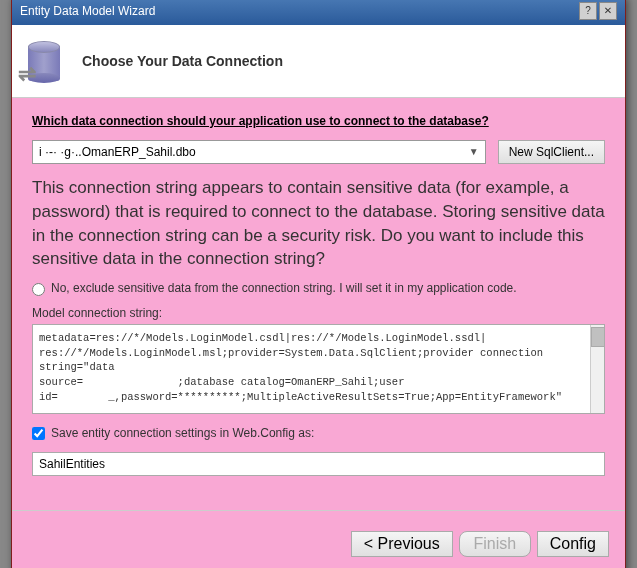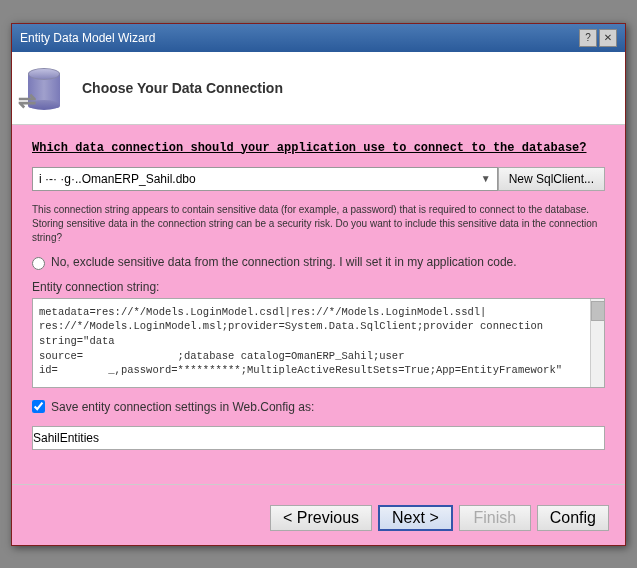--- a/index.html
+++ b/index.html
@@ -65,29 +65,28 @@
       font-weight: bold;
       color: #333;
     }
     .dialog-body {
       padding: 16px 20px;
     }
     .question-label {
       margin-bottom: 12px;
       font-size: 12px;
       color: #000;
-      font-family: Liberation Mono, monospace;
     }
     .question-label u {
       font-weight: bold;
     }
     .connection-row {
       display: flex;
       align-items: center;
-      gap: 0;
+      gap: 12px;
       margin-bottom: 12px;
     }
     .connection-select {
       flex: 1;
       height: 24px;
       border: 1px solid #999;
       background: white;
       padding: 2px 6px;
       font-size: 12px;
       display: flex;
@@ -102,21 +101,21 @@
     .new-connection-btn {
       height: 24px;
       padding: 0 10px;
       background: linear-gradient(to bottom, #f5f5f5, #e0e0e0);
       border: 1px solid #aaa;
       font-size: 12px;
       cursor: pointer;
       white-space: nowrap;
     }
     .info-text {
-      font-size: 10px;
+      font-size: 17px;
       color: #333;
       margin-bottom: 10px;
       line-height: 1.4;
     }
     .radio-group {
       margin-bottom: 10px;
     }
     .radio-item {
       display: flex;
       align-items: flex-start;
@@ -168,21 +167,21 @@
       cursor: pointer;
     }
     .save-label {
       font-size: 12px;
       color: #333;
     }
     .save-name-input {
       width: 100%;
       height: 24px;
       border: 1px solid #aaa;
-      padding: 2px 0;
+      padding: 2px 6px;
       font-size: 12px;
       margin-bottom: 10px;
     }
     .divider {
       border: none;
       border-top: 1px solid #ccc;
       margin: 8px 0 10px;
     }
     .footer {
       display: flex;
@@ -196,20 +195,21 @@
       min-width: 72px;
       padding: 0 12px;
       background: linear-gradient(to bottom, #f5f5f5, #e0e0e0);
       border: 1px solid #aaa;
       font-size: 16px;
       cursor: pointer;
     }
     .footer-btn.disabled {
       color: #aaa;
       cursor: default;
+      border-radius: 8px;
     }
     .footer-btn.focused {
       border: 2px solid #3355aa;
       background: linear-gradient(to bottom, #e8eef8, #d0dcf0);
     }
   </style>
 </head>
 <body>
 
 <div class="dialog">
@@ -249,38 +249,37 @@
       </div>
       <button class="new-connection-btn">New SqlClient...</button>
     </div>
     <div class="info-text">This connection string appears to contain sensitive data (for example, a password) that is required to connect to the database. Storing sensitive data in the connection string can be a security risk. Do you want to include this sensitive data in the connection string?</div>
     <div class="radio-group">
       <div class="radio-item">
         <input type="radio" name="sensitiveData" id="radio-no" style="">
         <label class="radio-label" for="radio-no">No, exclude sensitive data from the connection string. I will set it in my application code.</label>
       </div>
     </div>
-    <div class="entity-label">Entity connection string:</div>
+    <div class="entity-label">Model connection string:</div>
     <div class="connection-string-box">
       <div style="margin-right:16px;white-space:pre-wrap;font-size:10.5px;">metadata=res://*/Models.LoginModel.csdl|res://*/Models.LoginModel.ssdl|
 res://*/Models.LoginModel.msl;provider=System.Data.SqlClient;provider connection string="data
 source=               ;database catalog=OmanERP_Sahil;user
 id=        _,password=**********;MultipleActiveResultSets=True;App=EntityFramework"</div>
       <div class="scrollbar-v">
         <div style="width:14px;height:20px;background:#c0c0c0;border:1px solid #aaa;margin-top:2px;"></div>
       </div>
     </div>
     <div class="save-row">
       <input type="checkbox" checked="" class="save-checkbox" style="">
       <label class="save-label">Save entity connection settings in Web.Config as:</label>
     </div>
     <input type="text" class="save-name-input" value="SahilEntities" style="">
   </div>
 
   <hr class="divider">
 
   <div class="footer">
     <button class="footer-btn">&lt; Previous</button>
-    <button class="footer-btn focused">Next &gt;</button>
     <button class="footer-btn disabled" disabled="">Finish</button>
     <button class="footer-btn">Config</button>
   </div>
 </div>
 
 </body></html>

